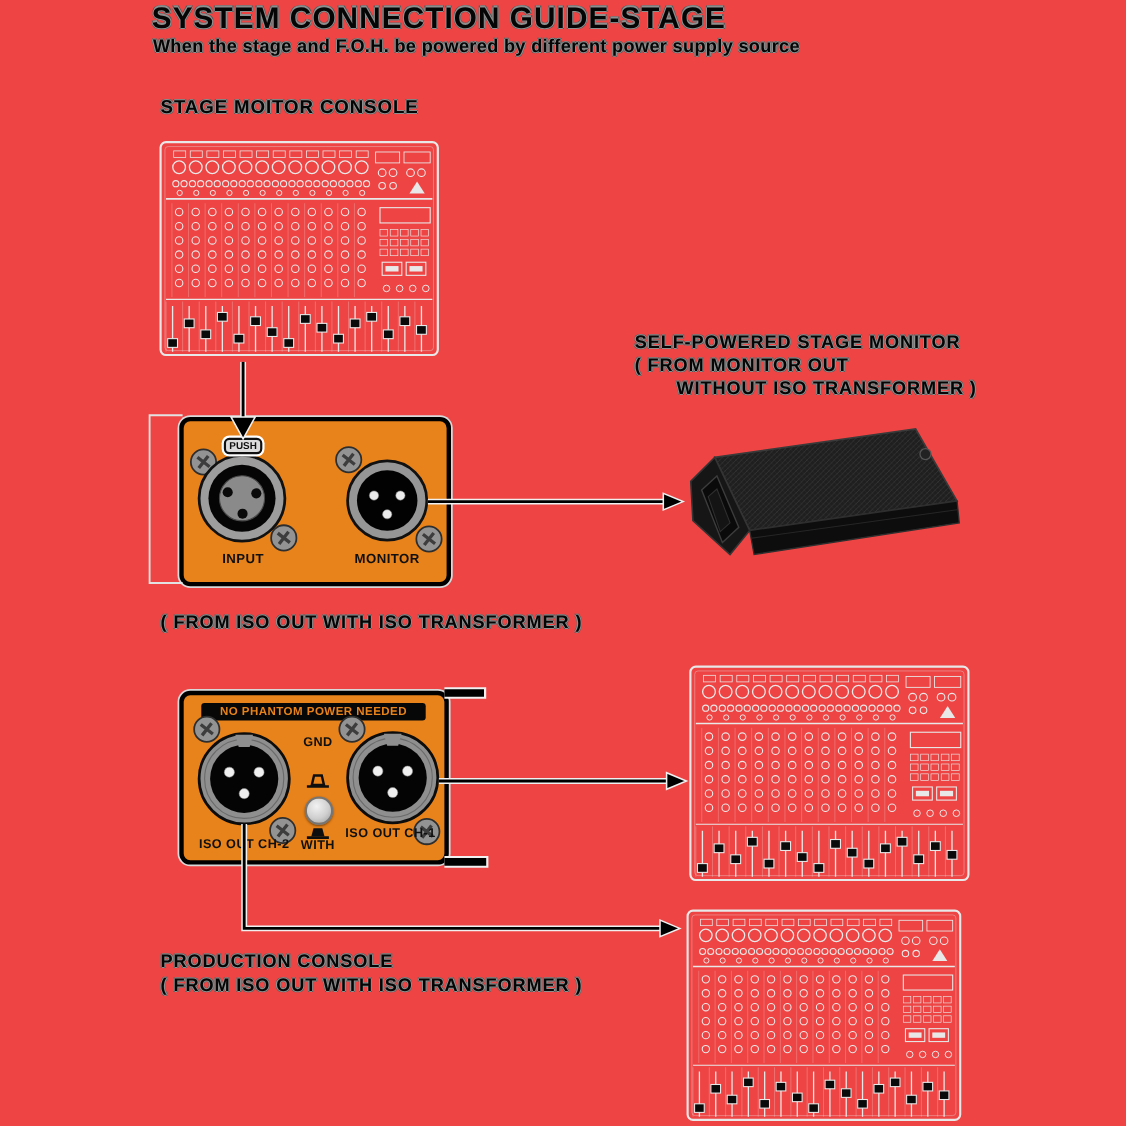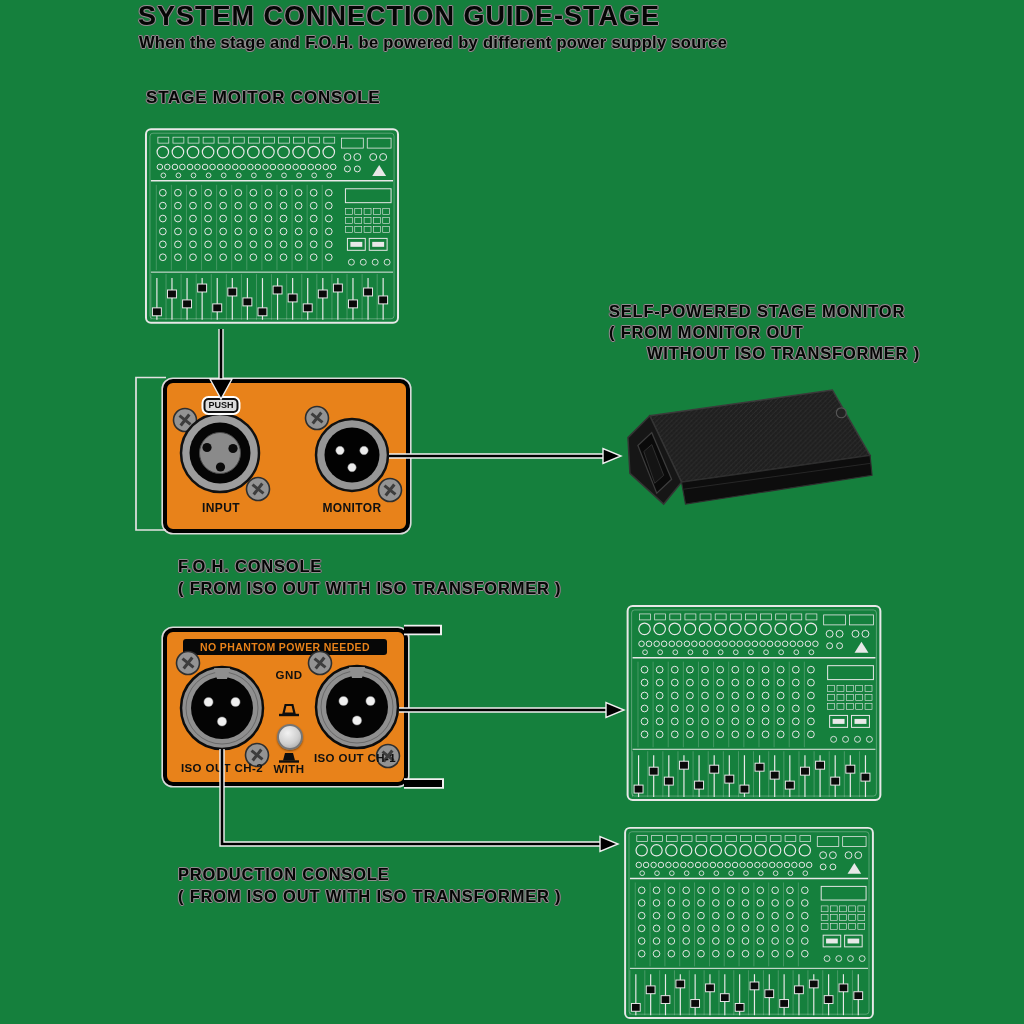--- a/index.html
+++ b/index.html
@@ -1,25 +1,25 @@
 <!DOCTYPE html>
 <html><head>
 <meta charset="utf-8">
 <style>
   html,body{margin:0;padding:0;background:#000;}
-  #canvas{position:relative;width:1024px;height:1024px;background:#15803d;overflow:hidden;
+  #canvas{position:relative;width:1024px;height:1024px;background:#ef4444;overflow:hidden;
           font-family:"Liberation Sans", sans-serif;}
   
   .halo{color:#050505;font-weight:bold;position:absolute;white-space:nowrap;
         text-shadow:-1px 0 0 #8f8f8f,1px 0 0 #8f8f8f,0 -1px 0 #8f8f8f,0 1px 0 #8f8f8f,
                     1px 1px 0 #5a5a5a,-1px -1px 0 #5a5a5a,1px -1px 0 #5a5a5a,-1px 1px 0 #5a5a5a;}
   .title{left:138px;top:1px;font-size:27px;letter-spacing:1px;}
   .subtitle{left:139px;top:33px;font-size:16.5px;letter-spacing:.3px;}
   .seclabel{font-size:16.5px;letter-spacing:.8px;line-height:21px;}
-  .seclabel div{white-space:nowrap;margin-left:32px;}
+  .seclabel div{white-space:nowrap;}
   .indent{padding-left:38px;}
   svg.layer{position:absolute;left:0;top:0;z-index:5;pointer-events:none;}
   .mixer{position:absolute;z-index:1;}
   
   .dibox{position:absolute;background:#E8821A;border:4px solid #000;border-radius:10px;
          box-sizing:border-box;box-shadow:0 0 0 1.6px #d9d9d9;z-index:2;}
   .dibox .lbl{position:absolute;color:#101010;font-weight:bold;font-size:12px;
               letter-spacing:.4px;transform:translateX(-50%);white-space:nowrap;}
   .push{position:absolute;transform:translateX(-50%);background:#dcdcdc;border:2px solid #101010;
         border-radius:5px;box-shadow:0 0 0 2px #fff;font-size:9px;font-weight:bold;color:#101010;
@@ -754,21 +754,20 @@
     <circle cx="220,26" r="0"></circle>
     <circle cx="221" cy="27" r="5" fill="#222" stroke="#555" stroke-width="1.2"></circle>
   </svg>
 
   <div class="halo seclabel" style="left:577px;top:301px">
     <div>SELF-POWERED STAGE MONITOR</div>
     <div>( FROM MONITOR OUT</div>
     <div class="indent">WITHOUT ISO TRANSFORMER )</div>
   </div>
   <div class="halo seclabel" style="left:146px;top:555px;line-height:22px">
-    <div>F.O.H. CONSOLE</div>
     <div>( FROM ISO OUT WITH ISO TRANSFORMER )</div>
   </div>
   <div class="halo seclabel" style="left:146px;top:863px;line-height:22px">
     <div>PRODUCTION CONSOLE</div>
     <div>( FROM ISO OUT WITH ISO TRANSFORMER )</div>
   </div>
 
   <div class="dibox" style="left:163px;top:379px;width:247px;height:154px">
 
     <svg class="part screw" style="left:5px;top:24px" width="26" height="26" viewBox="-13 -13 26 26">

